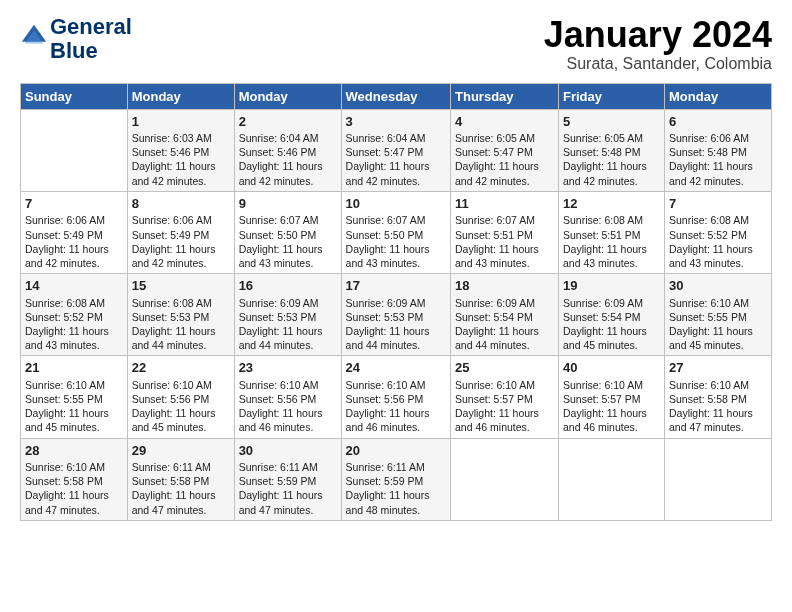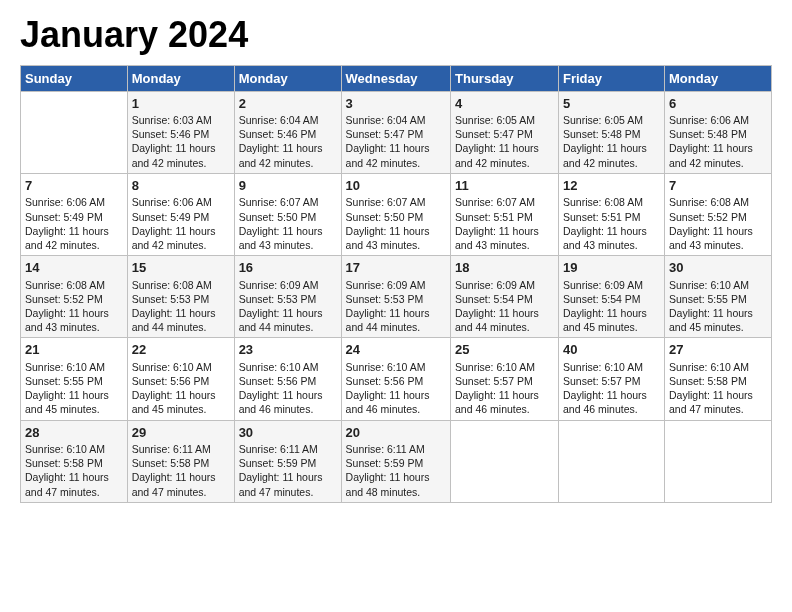--- a/index.html
+++ b/index.html
@@ -92,22 +92,33 @@
     }
     .empty-cell {
       background: #fff !important;
     }
   </style>
 </head>
 <body>
 
 <div class="page">
   <div class="header">
+    <div class="logo">
+      <svg class="logo-icon" viewBox="0 0 30 30" xmlns="http://www.w3.org/2000/svg">
+        <polygon points="15,2 28,20 2,20" fill="#2b5fa8"></polygon>
+        <polygon points="15,8 25,22 5,22" fill="#4a90d9" opacity="0.5"></polygon>
+      </svg>
+      <div class="logo-text">
+        <span>General</span><br>
+        <span>Blue</span>
+      </div>
+    </div>
     <div class="title-block">
       <div class="month-title">January 2024</div>
+      <div class="subtitle">Surata, Santander, Colombia</div>
     </div>
   </div>
 
   <table>
     <thead>
       <tr>
       <th>Sunday</th>
           <th>Monday</th>
           <th>Monday</th>
           <th>Wednesday</th>

